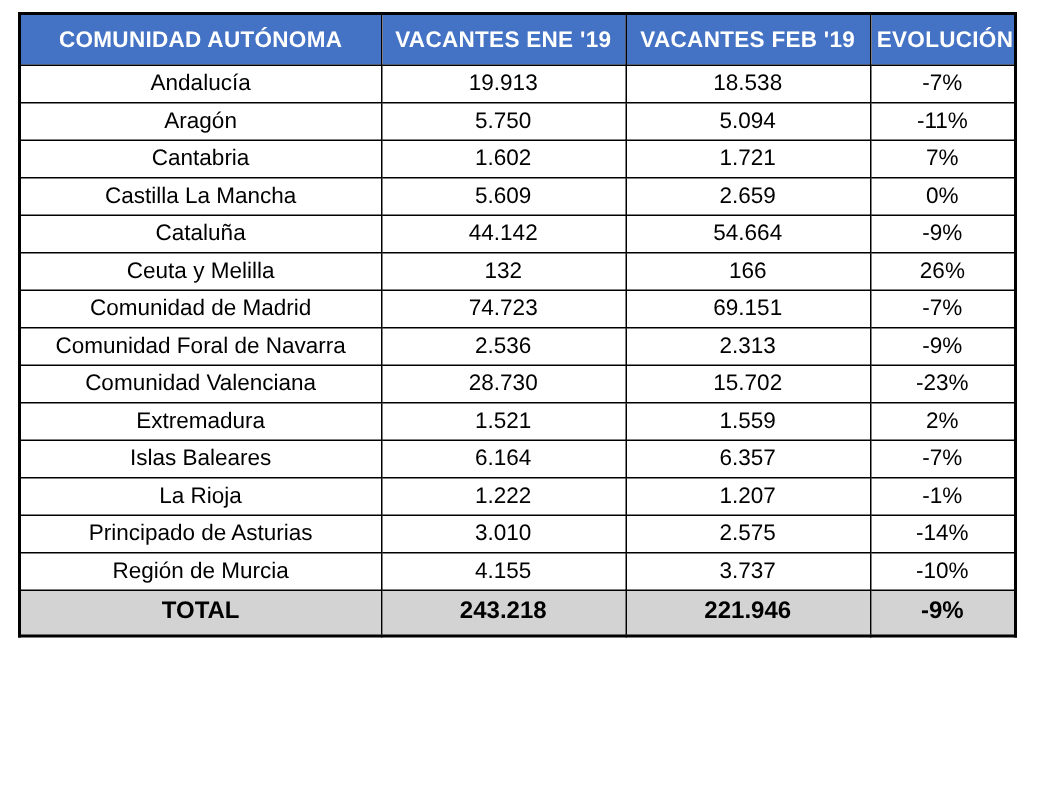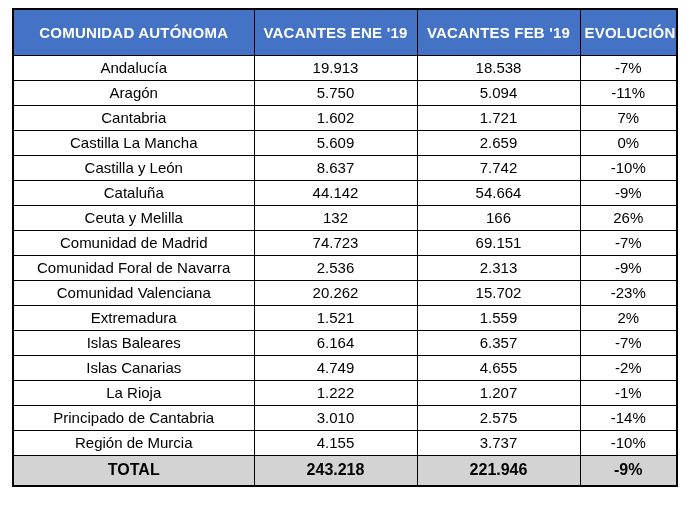--- a/index.html
+++ b/index.html
@@ -34,21 +34,21 @@
   table.vacancies th,
   table.vacancies td {
     border: 1px solid var(--border);
     text-align: center;
     vertical-align: middle;
     padding: 0 4px;
     overflow: hidden;
     white-space: nowrap;
   }
   thead tr {
-    height: 46px;
+    height: 34px;
     background: var(--header-bg);
   }
   thead th {
     color: var(--header-text);
     font-weight: bold;
     font-size: 15px;
     letter-spacing: 0.2px;
   }
   tbody tr {
     height: 25px;
@@ -104,26 +104,20 @@
           <td>1.721</td>
           <td>7%</td>
         </tr>
         <tr>
           <td>Castilla La Mancha</td>
           <td>5.609</td>
           <td>2.659</td>
           <td>0%</td>
         </tr>
         <tr>
-          <td>Castilla y León</td>
-          <td>8.637</td>
-          <td>7.742</td>
-          <td>-10%</td>
-        </tr>
-        <tr>
           <td>Cataluña</td>
           <td>44.142</td>
           <td>54.664</td>
           <td>-9%</td>
         </tr>
         <tr>
           <td>Ceuta y Melilla</td>
           <td>132</td>
           <td>166</td>
           <td>26%</td>
@@ -135,50 +129,44 @@
           <td>-7%</td>
         </tr>
         <tr>
           <td>Comunidad Foral de Navarra</td>
           <td>2.536</td>
           <td>2.313</td>
           <td>-9%</td>
         </tr>
         <tr>
           <td>Comunidad Valenciana</td>
-          <td>20.262</td>
+          <td>28.730</td>
           <td>15.702</td>
           <td>-23%</td>
         </tr>
         <tr>
           <td>Extremadura</td>
           <td>1.521</td>
           <td>1.559</td>
           <td>2%</td>
         </tr>
         <tr>
           <td>Islas Baleares</td>
           <td>6.164</td>
           <td>6.357</td>
           <td>-7%</td>
         </tr>
         <tr>
-          <td>Islas Canarias</td>
-          <td>4.749</td>
-          <td>4.655</td>
-          <td>-2%</td>
-        </tr>
-        <tr>
           <td>La Rioja</td>
           <td>1.222</td>
           <td>1.207</td>
           <td>-1%</td>
         </tr>
         <tr>
-          <td>Principado de Cantabria</td>
+          <td>Principado de Asturias</td>
           <td>3.010</td>
           <td>2.575</td>
           <td>-14%</td>
         </tr>
         <tr>
           <td>Región de Murcia</td>
           <td>4.155</td>
           <td>3.737</td>
           <td>-10%</td>
         </tr>

